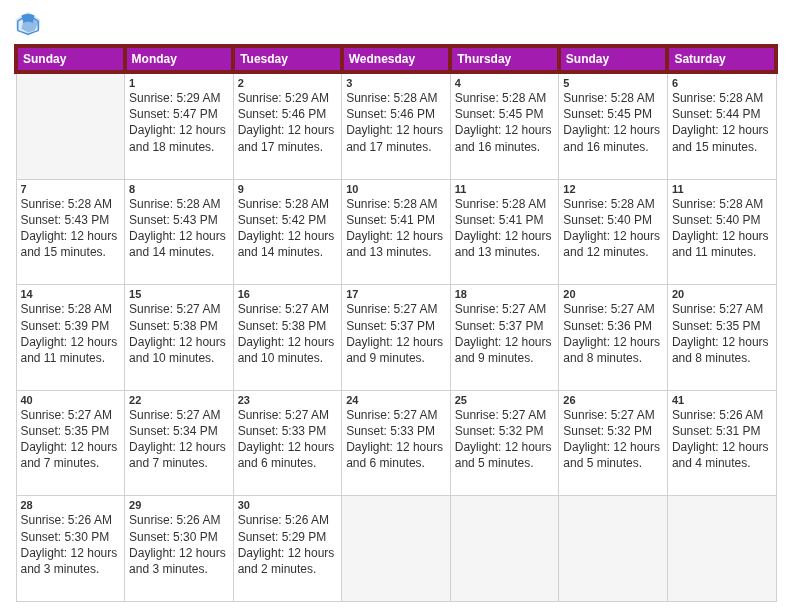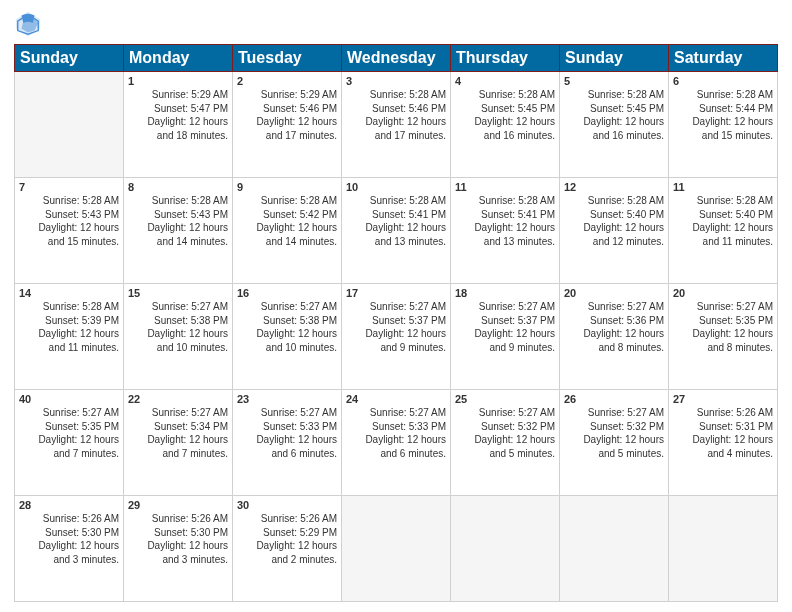--- a/index.html
+++ b/index.html
@@ -54,26 +54,26 @@
       font-size: 13px;
       color: #555;
     }
     .calendar {
       border: 1px solid #ccc;
       border-collapse: collapse;
       width: 100%;
       flex: 1;
     }
     .calendar th {
-      background: #0369a1;
+      background: #a21caf;
       color: #fff;
-      font-size: 16px;
+      font-size: 12px;
       font-weight: bold;
       padding: 4px 5px;
-      border: 1px solid #7f1d1d;
+      border: 4px solid #7f1d1d;
       text-align: left;
     }
     .calendar td {
       border: 1px solid #d0d0d0;
       vertical-align: top;
       padding: 3px 4px;
       width: calc(100% / 7);
       font-size: 8.5px;
       color: #333;
       background: #fff;
@@ -83,24 +83,23 @@
       background: #f5f5f5;
     }
     .day-num {
       font-size: 11px;
       font-weight: bold;
       color: #333;
       display: block;
       margin-bottom: 1px;
     }
     .day-info {
-      font-size: 10px;
+      font-size: 12px;
       color: #333;
       line-height: 1.35;
-      text-align: right;
     }
   </style>
 </head>
 <body>
 
 <div class="page">
   <div class="header">
     <div class="logo">
       <svg class="logo-icon" viewBox="0 0 30 30">
         <polygon points="15,2 28,10 28,20 15,28 2,20 2,10" fill="#4a90d9" opacity="0.2"></polygon>
@@ -315,21 +314,21 @@
 and 5 minutes.</div>
           </td>
           <td>
             <span class="day-num">26</span>
             <div class="day-info" style="white-space: pre-line;">Sunrise: 5:27 AM
 Sunset: 5:32 PM
 Daylight: 12 hours
 and 5 minutes.</div>
           </td>
           <td>
-            <span class="day-num">27</span>
+            <span class="day-num">41</span>
             <div class="day-info" style="white-space: pre-line;">Sunrise: 5:26 AM
 Sunset: 5:31 PM
 Daylight: 12 hours
 and 4 minutes.</div>
           </td>
         </tr>
         <tr>
           <td>
             <span class="day-num">28</span>
             <div class="day-info" style="white-space: pre-line;">Sunrise: 5:26 AM

